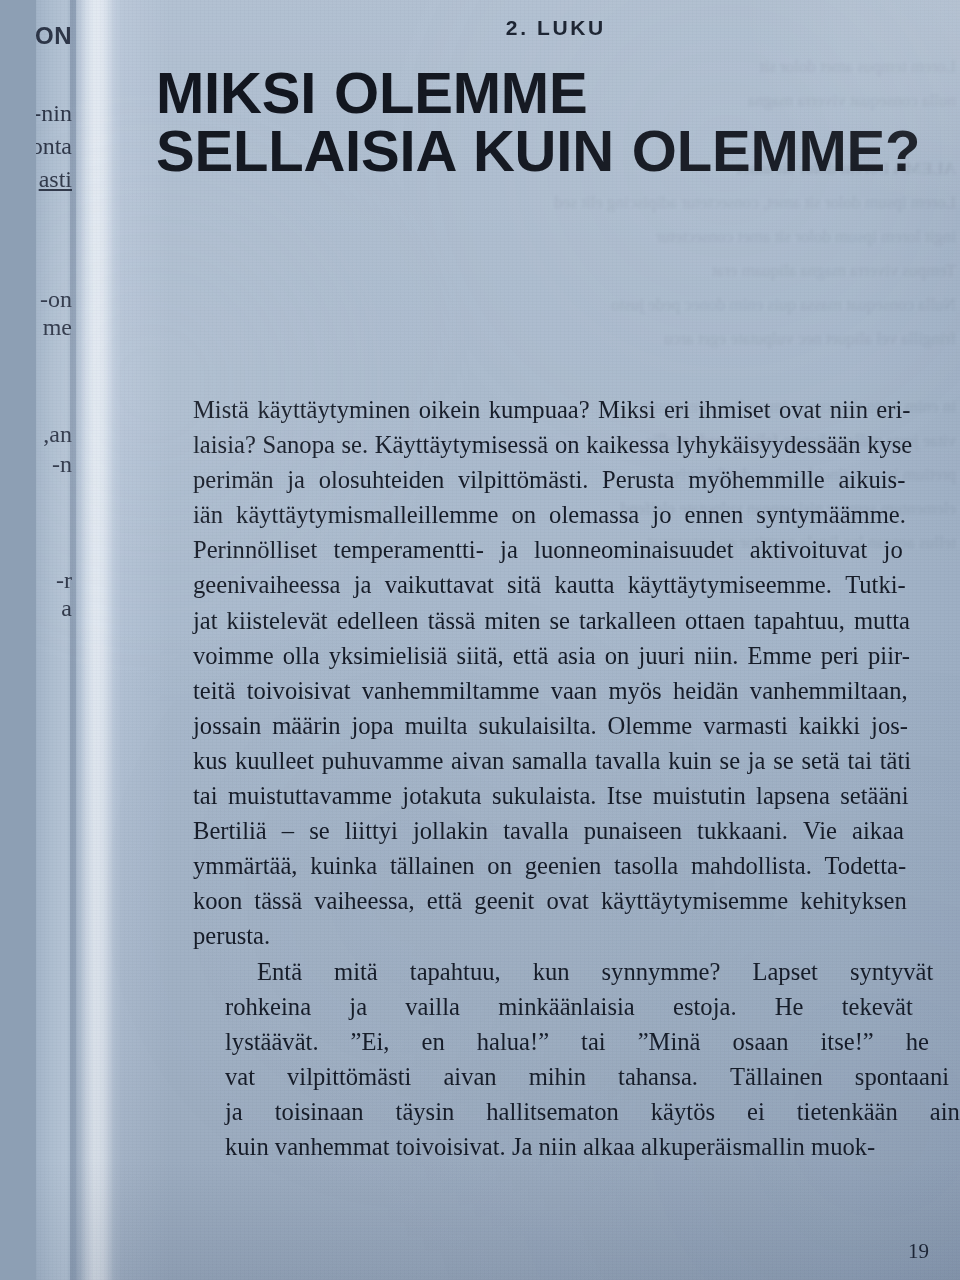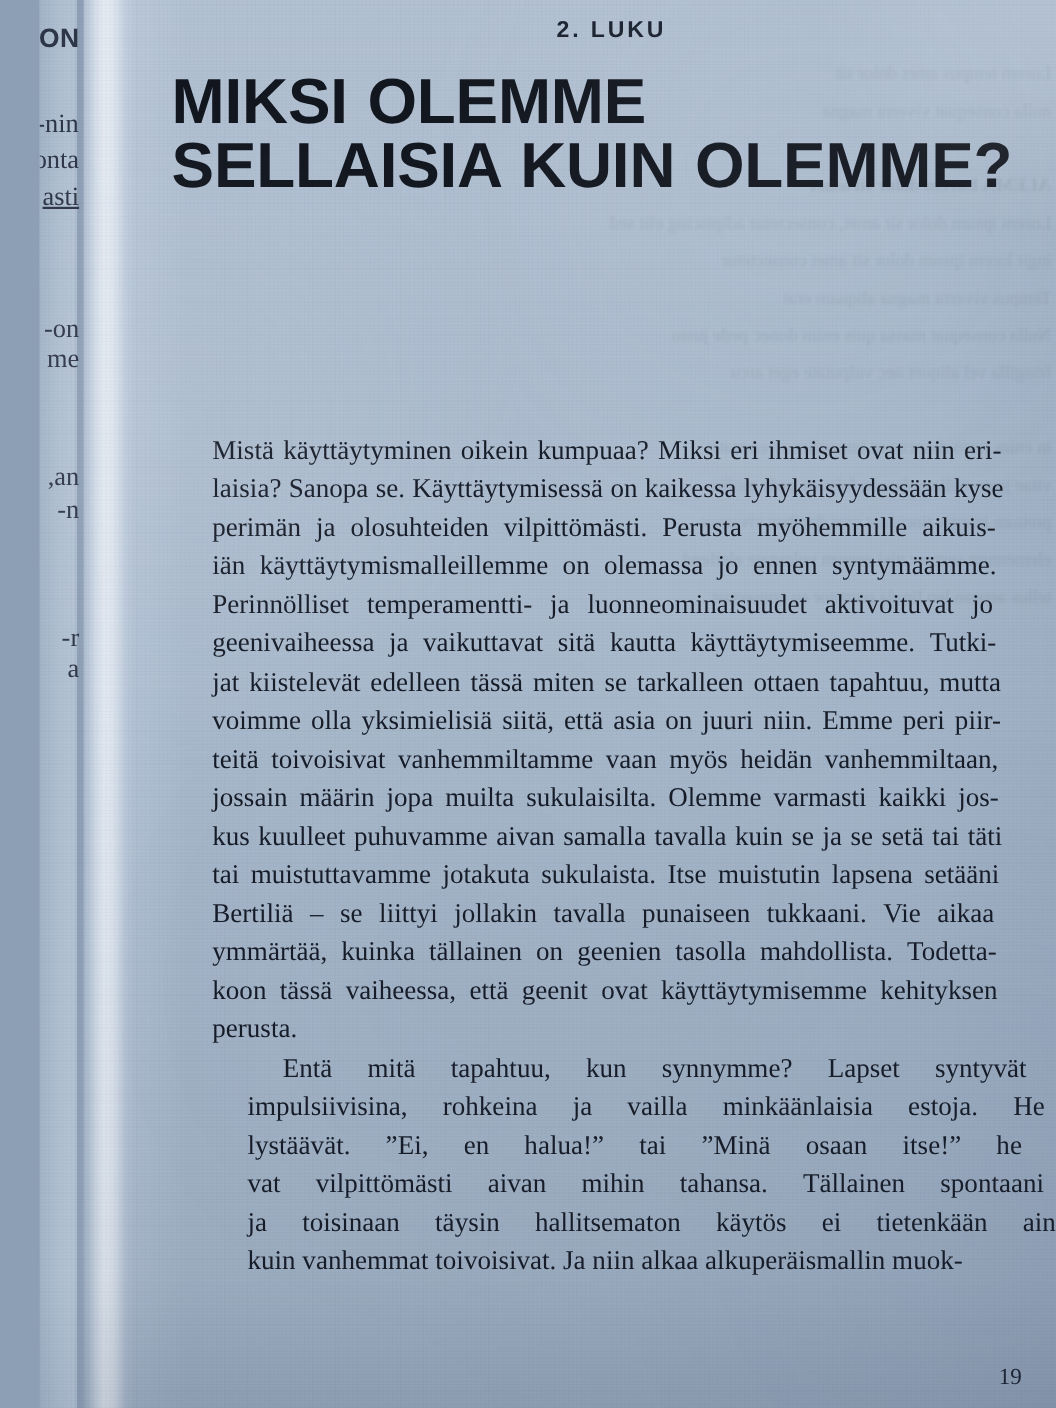--- a/index.html
+++ b/index.html
@@ -434,21 +434,20 @@
           <span>Entä</span>
           <span>mitä</span>
           <span>tapahtuu,</span>
           <span>kun</span>
           <span>synnymme?</span>
           <span>Lapset</span>
           <span>syntyvät</span>
           <span>useimmiten</span>
         </span>
         <span class="ln j">
-          <span>impulsiivisina,</span>
           <span>rohkeina</span>
           <span>ja</span>
           <span>vailla</span>
           <span>minkäänlaisia</span>
           <span>estoja.</span>
           <span>He</span>
           <span>tekevät</span>
         </span>
         <span class="ln j">
           <span>lystäävät.</span>

